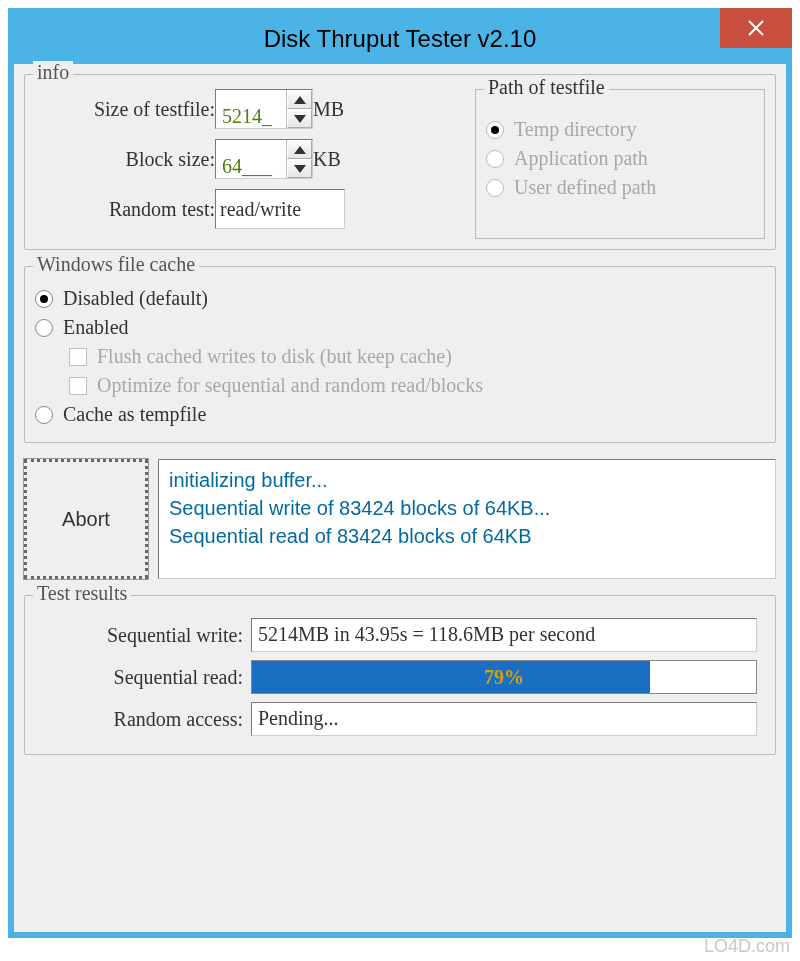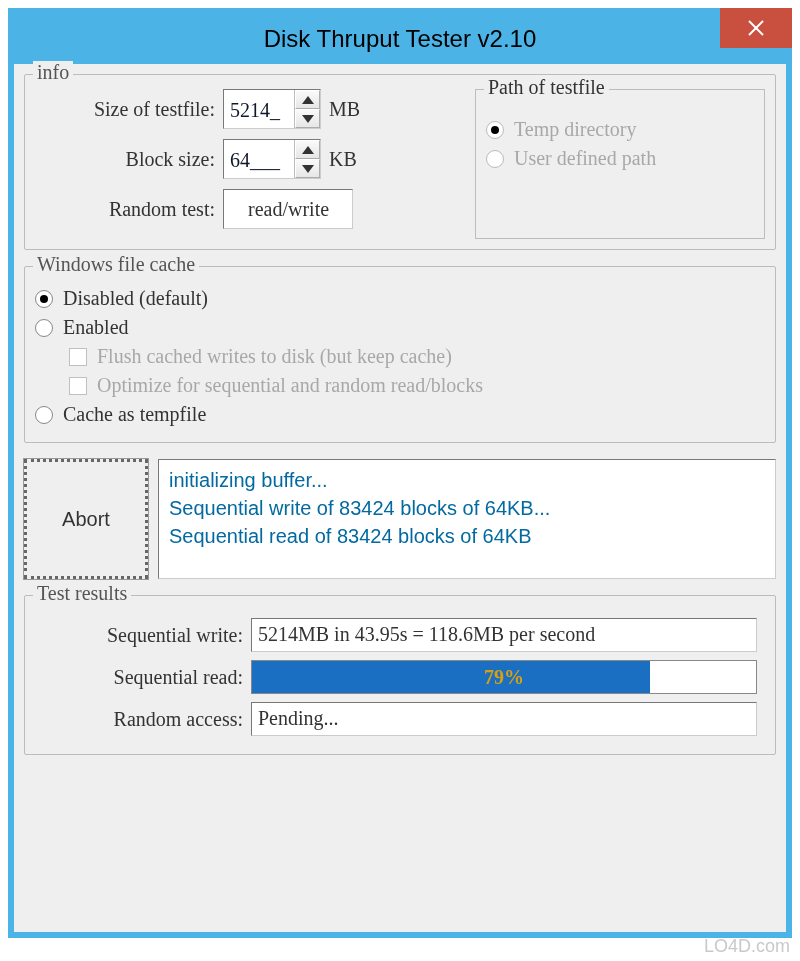--- a/index.html
+++ b/index.html
@@ -62,36 +62,36 @@
     }
     .disabled { color: #a8a8a8; }
     .info-top { display: flex; gap: 10px; }
     .info-left { flex: 1; }
     .info-right {
       width: 290px;
       border: 1px solid #bcbcbc;
       position: relative;
       padding: 22px 10px 10px 10px;
     }
-    .row { display: flex; align-items: center; margin-bottom: 10px; gap: 8px; }
+    .row { display: flex; align-items: center; margin-bottom: 10px; }
     .row label.rlabel { width: 180px; text-align: right; }
     .num-input {
       display: flex;
       align-items: stretch;
       border: 1px inset #ccc;
       background: #fff;
       height: 40px;
     }
     .num-input .val {
       width: 70px;
-      padding: 2px 6px;
+      padding: 8px 6px;
       border: none;
       line-height: 36px;
       font-size: 20px;
-      color: #0f172a;
+      color: #4d7c0f;
       background: #fff;
     }
     .spinner {
       display: flex;
       flex-direction: column;
       border-left: 1px solid #bcbcbc;
       width: 26px;
     }
     .spinner .btn {
       flex: 1;
@@ -100,21 +100,21 @@
       display: flex; align-items:center; justify-content:center;
       cursor: pointer;
     }
     .spinner .btn .tri-up { width:0;height:0;border-left:6px solid transparent;border-right:6px solid transparent;border-bottom:8px solid #333; }
     .spinner .btn .tri-dn { width:0;height:0;border-left:6px solid transparent;border-right:6px solid transparent;border-top:8px solid #333; }
     .unit { width: 40px; }
     .textval {
       border: 1px inset #ccc;
       background: #fff;
       height: 40px;
-      padding: 4px 24px;
+      padding: 4px 4px;
       line-height: 30px;
       width: 130px;
     }
     .radio, .checkbox { display:flex; align-items:center; gap:10px; margin:6px 0; }
     .radio .circ {
       width: 18px; height: 18px;
       border: 1px solid #888; border-radius: 50%;
       background: #fff;
       display: flex; align-items:center; justify-content:center;
     }
@@ -242,20 +242,24 @@
         <div class="info-right">
           <div class="legend" style="color:#333">Path of testfile</div>
           <div class="radio selected disabled">
             <div class="circ">
                 <div class="dot"></div>
               </div>
             <span class="disabled">Temp directory</span>
           </div>
           <div class="radio disabled">
             <div class="circ"></div>
+            <span class="disabled">Application path</span>
+          </div>
+          <div class="radio disabled">
+            <div class="circ"></div>
             <span class="disabled">User defined path</span>
           </div>
         </div>
       </div>
     </div>
 
     <div class="groupbox">
       <div class="legend">Windows file cache</div>
       <div class="radio selected">
         <div class="circ">

